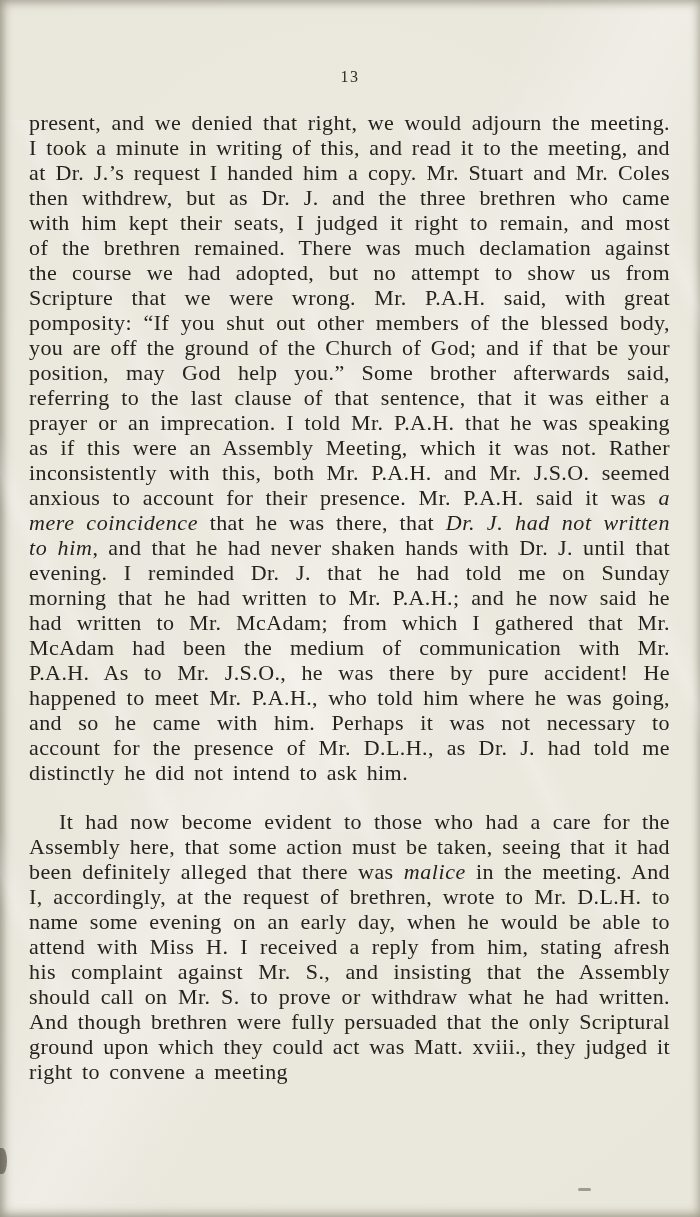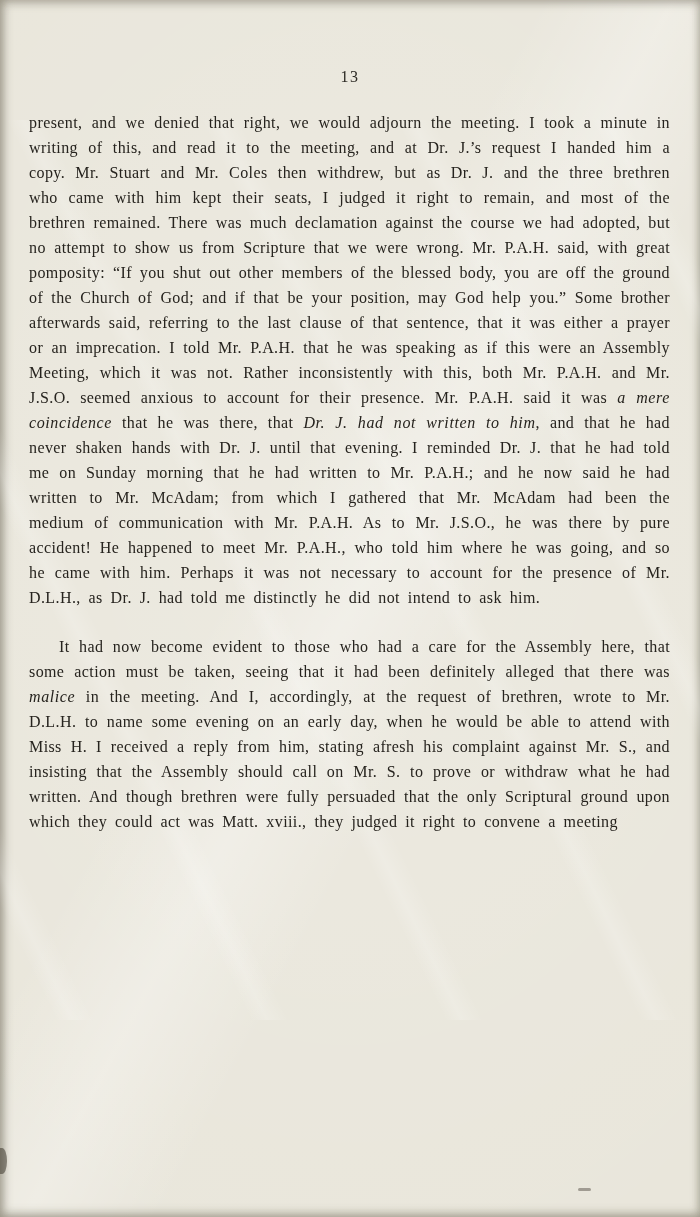--- a/index.html
+++ b/index.html
@@ -46,21 +46,21 @@
     text-align: center;
     font-size: 16px;
     letter-spacing: 1.5px;
     color: #2c2a24;
   }
   .content {
     position: absolute;
     left: 29px;
     top: 110px;
     width: 641px;
-    font-size: 16px;
+    font-size: 22px;
     line-height: 25px;
     color: #26231e;
     text-align: justify;
     letter-spacing: 0.4px;
     word-spacing: 3.5px;
   }
   .content p { margin: 0; }
   .content p + p { margin-top: 17px; }
   .content p.indent { text-indent: 30px; margin-top: 24px; }
   .content em { font-style: italic; letter-spacing: 0.6px; }

